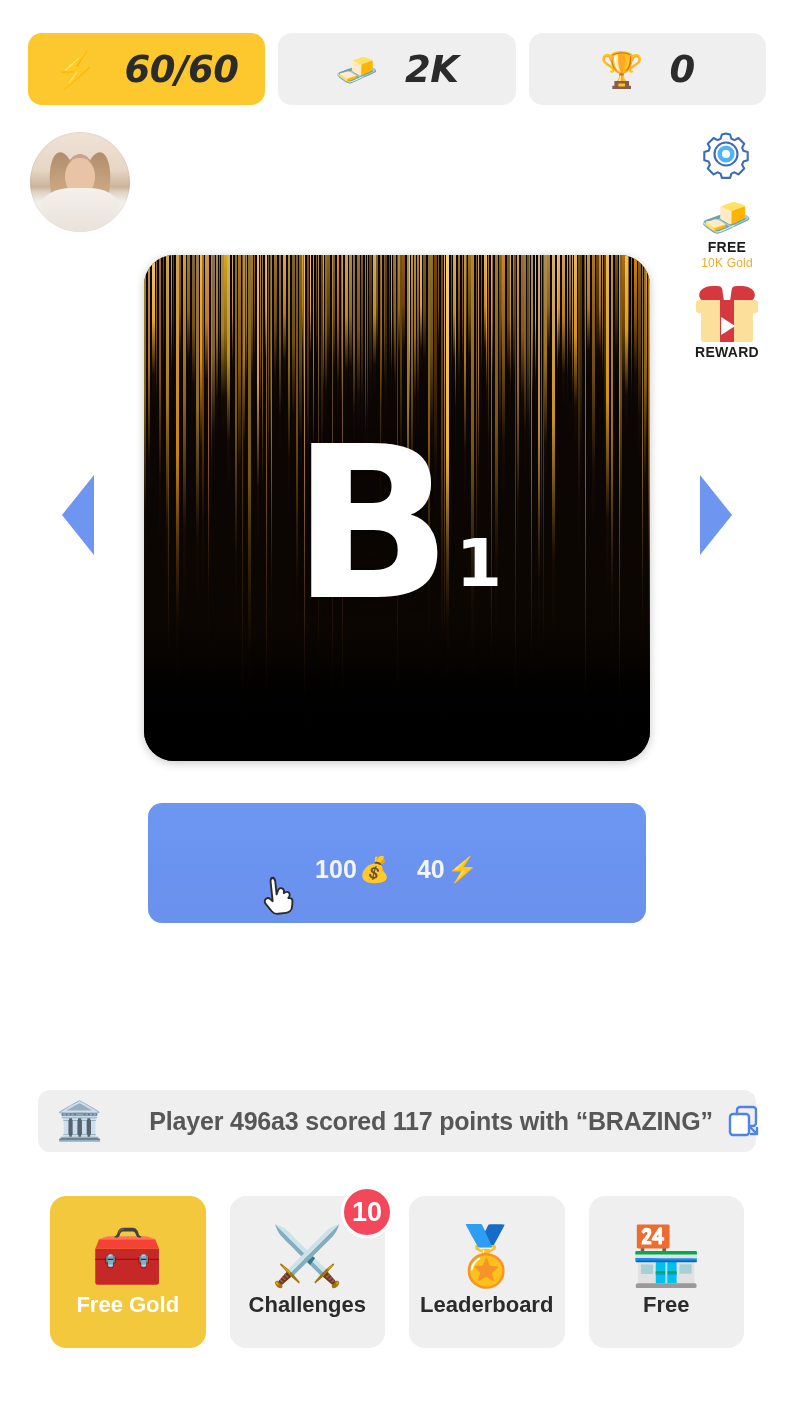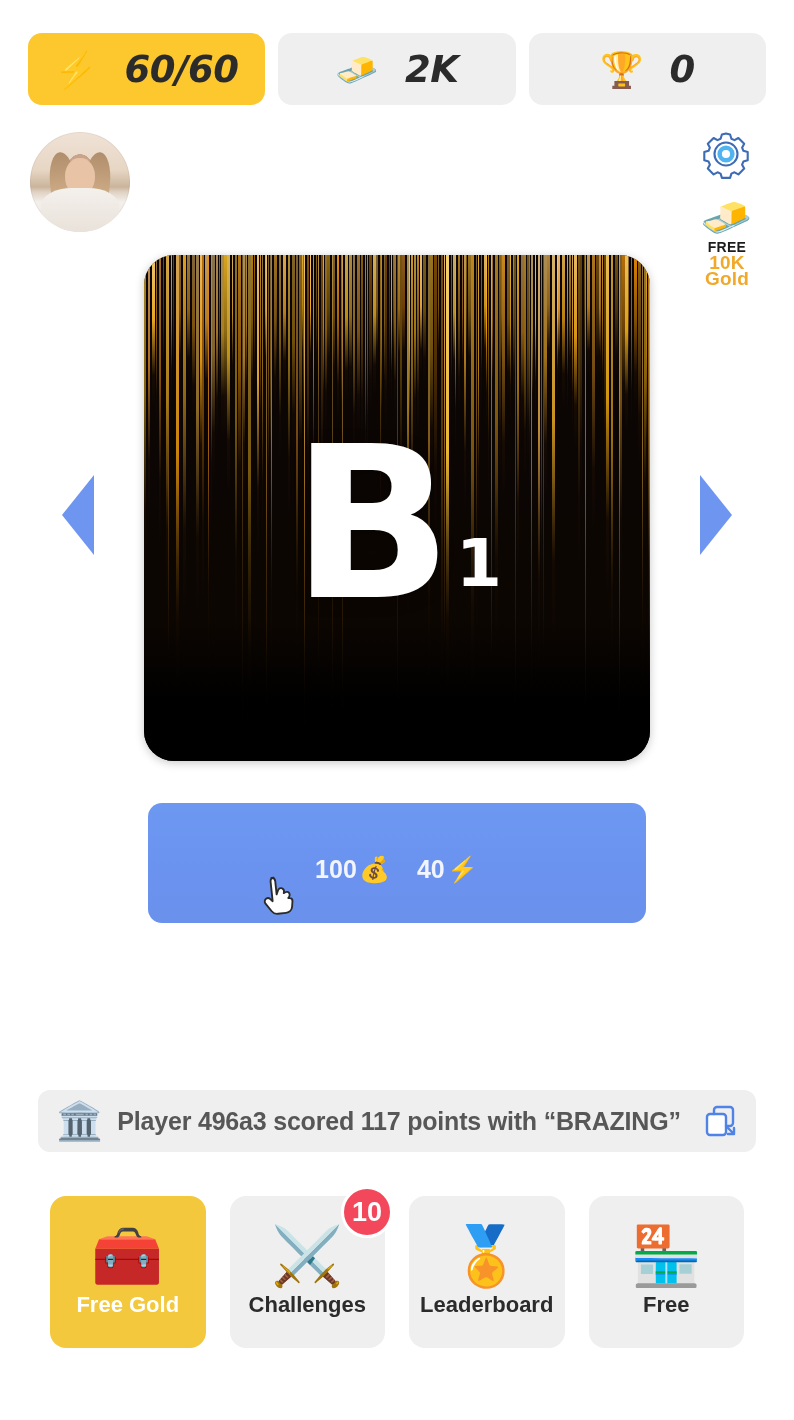--- a/index.html
+++ b/index.html
@@ -144,22 +144,22 @@
   .side-btn .cap1 {
     display: block;
     font-size: 14px;
     font-weight: 700;
     color: #1c1c1c;
     line-height: 15px;
     letter-spacing: 0.3px;
   }
   .side-btn .cap2 {
     display: block;
-    font-size: 19px;
-    font-weight: 700;
+    font-size: 12px;
+    font-weight: 400;
     color: #f0a92a;
     line-height: 16px;
     letter-spacing: 0.2px;
   }
 
   
   .giftbox { position: relative; width: 62px; height: 58px; margin: 0 auto 1px; }
   .giftbox .lid {
     position: absolute; top: 14px; left: 0; width: 62px; height: 13px;
     background: #fbdf9a; border-radius: 3px;
@@ -309,20 +309,21 @@
     gap: 14px;
   }
   .ticker .laurel { font-size: 38px; line-height: 1; }
   .ticker .msg {
     flex: 1;
     font-size: 25px;
     font-weight: 700;
     color: #575757;
     white-space: nowrap;
     letter-spacing: -0.2px;
+    margin-left: 32px;
   }
   .ticker .share { width: 34px; height: 34px; flex: none; }
 
   
   .bottom-nav {
     position: absolute;
     top: 1196px;
     left: 50px;
     width: 694px;
     display: flex;
@@ -393,20 +394,31 @@
       <circle cx="26" cy="26" r="4.1" fill="#ffffff"></circle>
     </svg>
   </div>
 
   <div class="side-btn free-gold">
     <span class="glyph">🧈</span>
     <span class="cap1">FREE</span>
     <span class="cap2">10K Gold</span>
   </div>
 
+  <div class="side-btn reward">
+    <div class="giftbox">
+      <div class="bowl"></div>
+      <div class="bowr"></div>
+      <div class="lid"></div>
+      <div class="base"></div>
+      <div class="ribv"></div>
+      <div class="ptri"></div>
+    </div>
+    <span class="cap1">REWARD</span>
+  </div>
 
   <div class="arrow left"></div>
   <div class="arrow right"></div>
 
   <div class="level-card">
     <div class="streaks" id="streaks">
         <i style="left: 0px; width: 2px; height: 330.467px; background: linear-gradient(rgb(234, 187, 57) 0%, rgb(180, 137, 19) 42%, rgba(40, 20, 3, 0.45) 78%, rgba(0, 0, 0, 0) 100%); opacity: 0.73;"></i>
         <i style="left: 4px; width: 2px; height: 261.96px; background: linear-gradient(rgb(238, 184, 114) 0%, rgb(228, 143, 33) 42%, rgba(40, 20, 3, 0.45) 78%, rgba(0, 0, 0, 0) 100%); opacity: 0.78;"></i>
         <i style="left: 8px; width: 3px; height: 154.385px; background: linear-gradient(rgb(249, 205, 119) 0%, rgb(245, 175, 36) 42%, rgba(40, 20, 3, 0.45) 78%, rgba(0, 0, 0, 0) 100%); opacity: 0.96;"></i>
         <i style="left: 12px; width: 1px; height: 181.108px; background: linear-gradient(rgb(247, 201, 120) 0%, rgb(242, 166, 33) 42%, rgba(40, 20, 3, 0.45) 78%, rgba(0, 0, 0, 0) 100%); opacity: 0.56;"></i>

